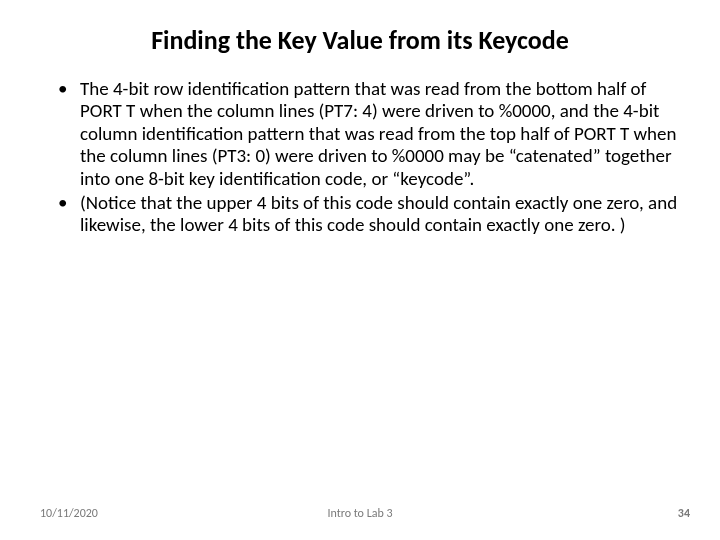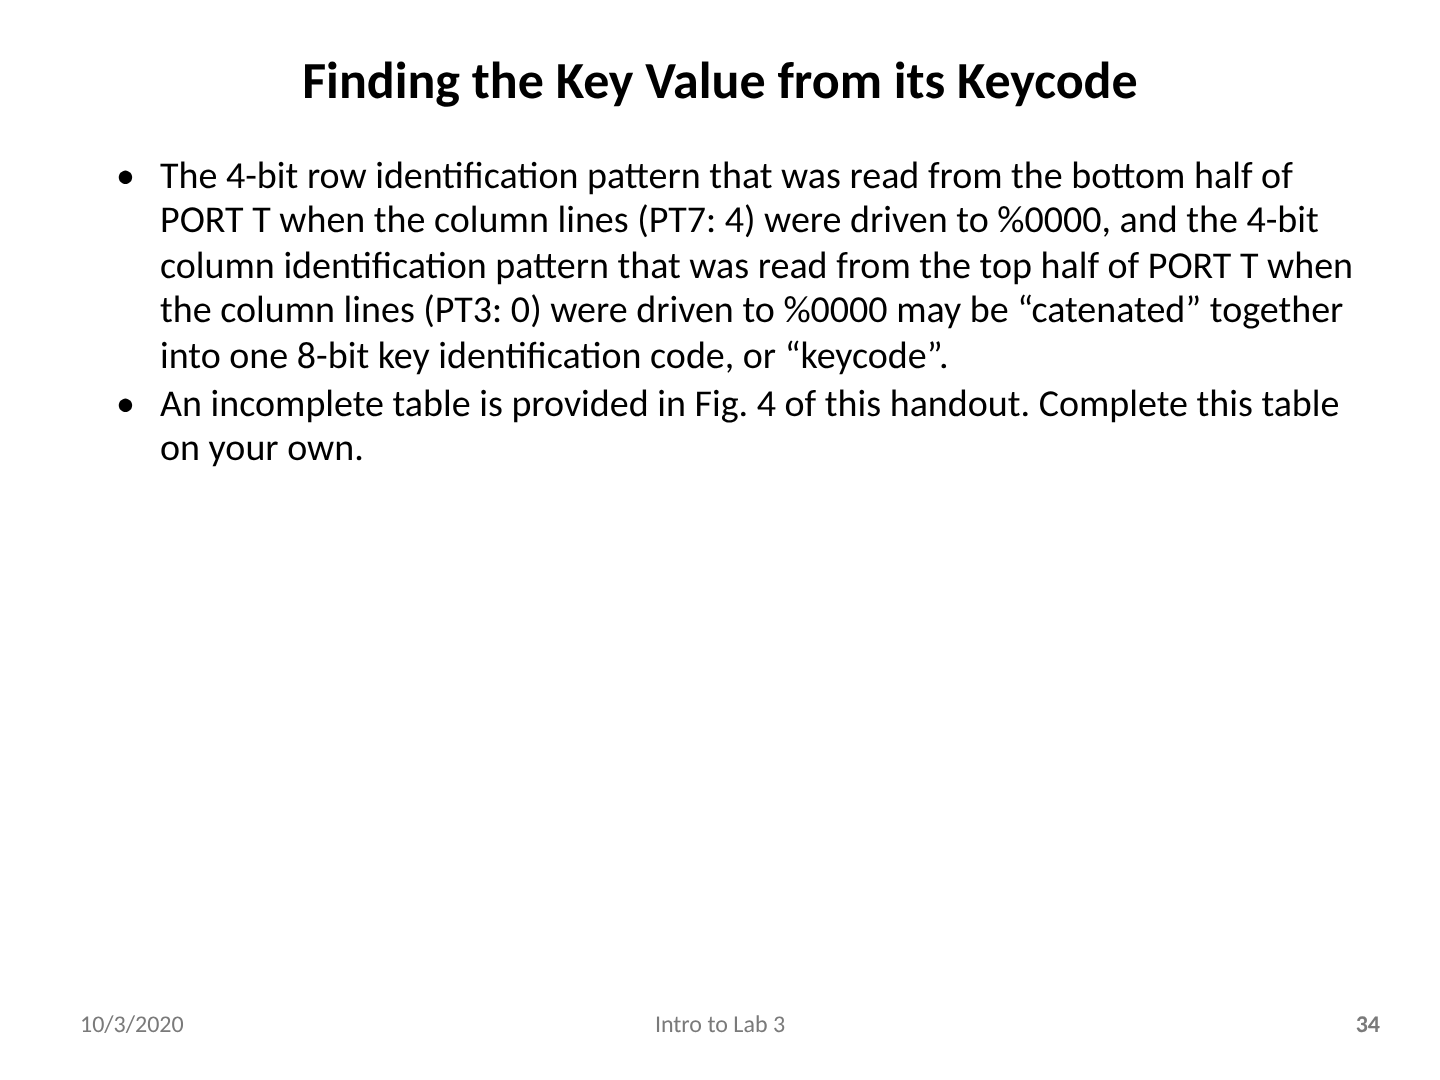--- a/index.html
+++ b/index.html
@@ -83,23 +83,23 @@
 </head>
 <body>
 
 <div class="slide">
 
   <div class="title">Finding the Key Value from its Keycode</div>
 
   <div class="content">
     <ul class="bullets">
       <li>The 4-bit row identification pattern that was read from the bottom half of PORT T when the column lines (PT7: 4) were driven to %0000, and the 4-bit column identification pattern that was read from the top half of PORT T when the column lines (PT3: 0) were driven to %0000 may be “catenated” together into one 8-bit key identification code, or “keycode”.</li>
-      <li>An incomplete table is provided in Fig. 4 of this handout. Complete this table on your own.</li>
+      <li>(Notice that the upper 4 bits of this code should contain exactly one zero, and likewise, the lower 4 bits of this code should contain exactly one zero. )</li>
     </ul>
   </div>
 
   <div class="footer">
-    <div class="date">10/3/2020</div>
+    <div class="date">10/11/2020</div>
     <div class="mid">Intro to Lab 3</div>
     <div class="num">34</div>
   </div>
 
 </div>
 
 </body></html>

